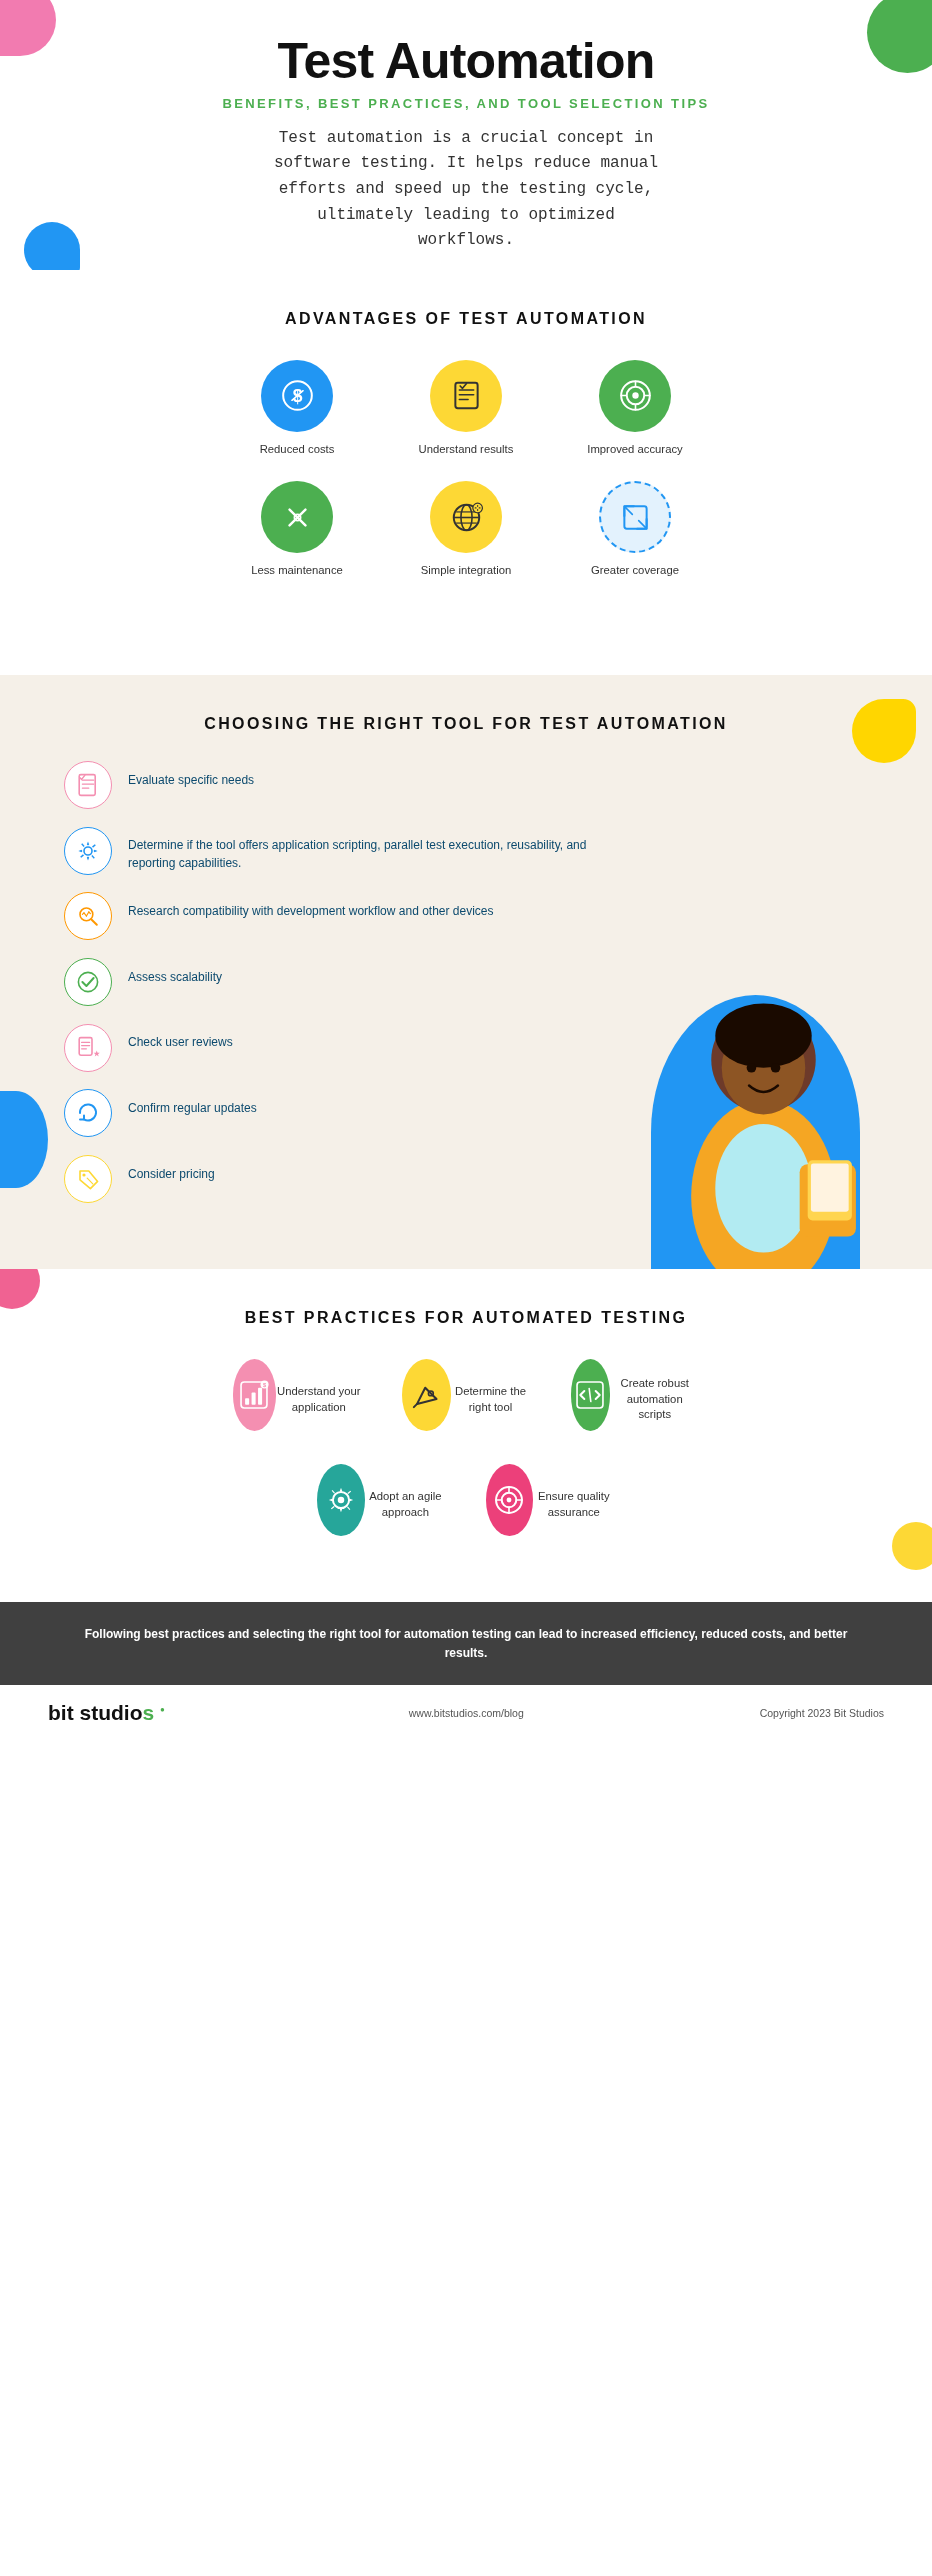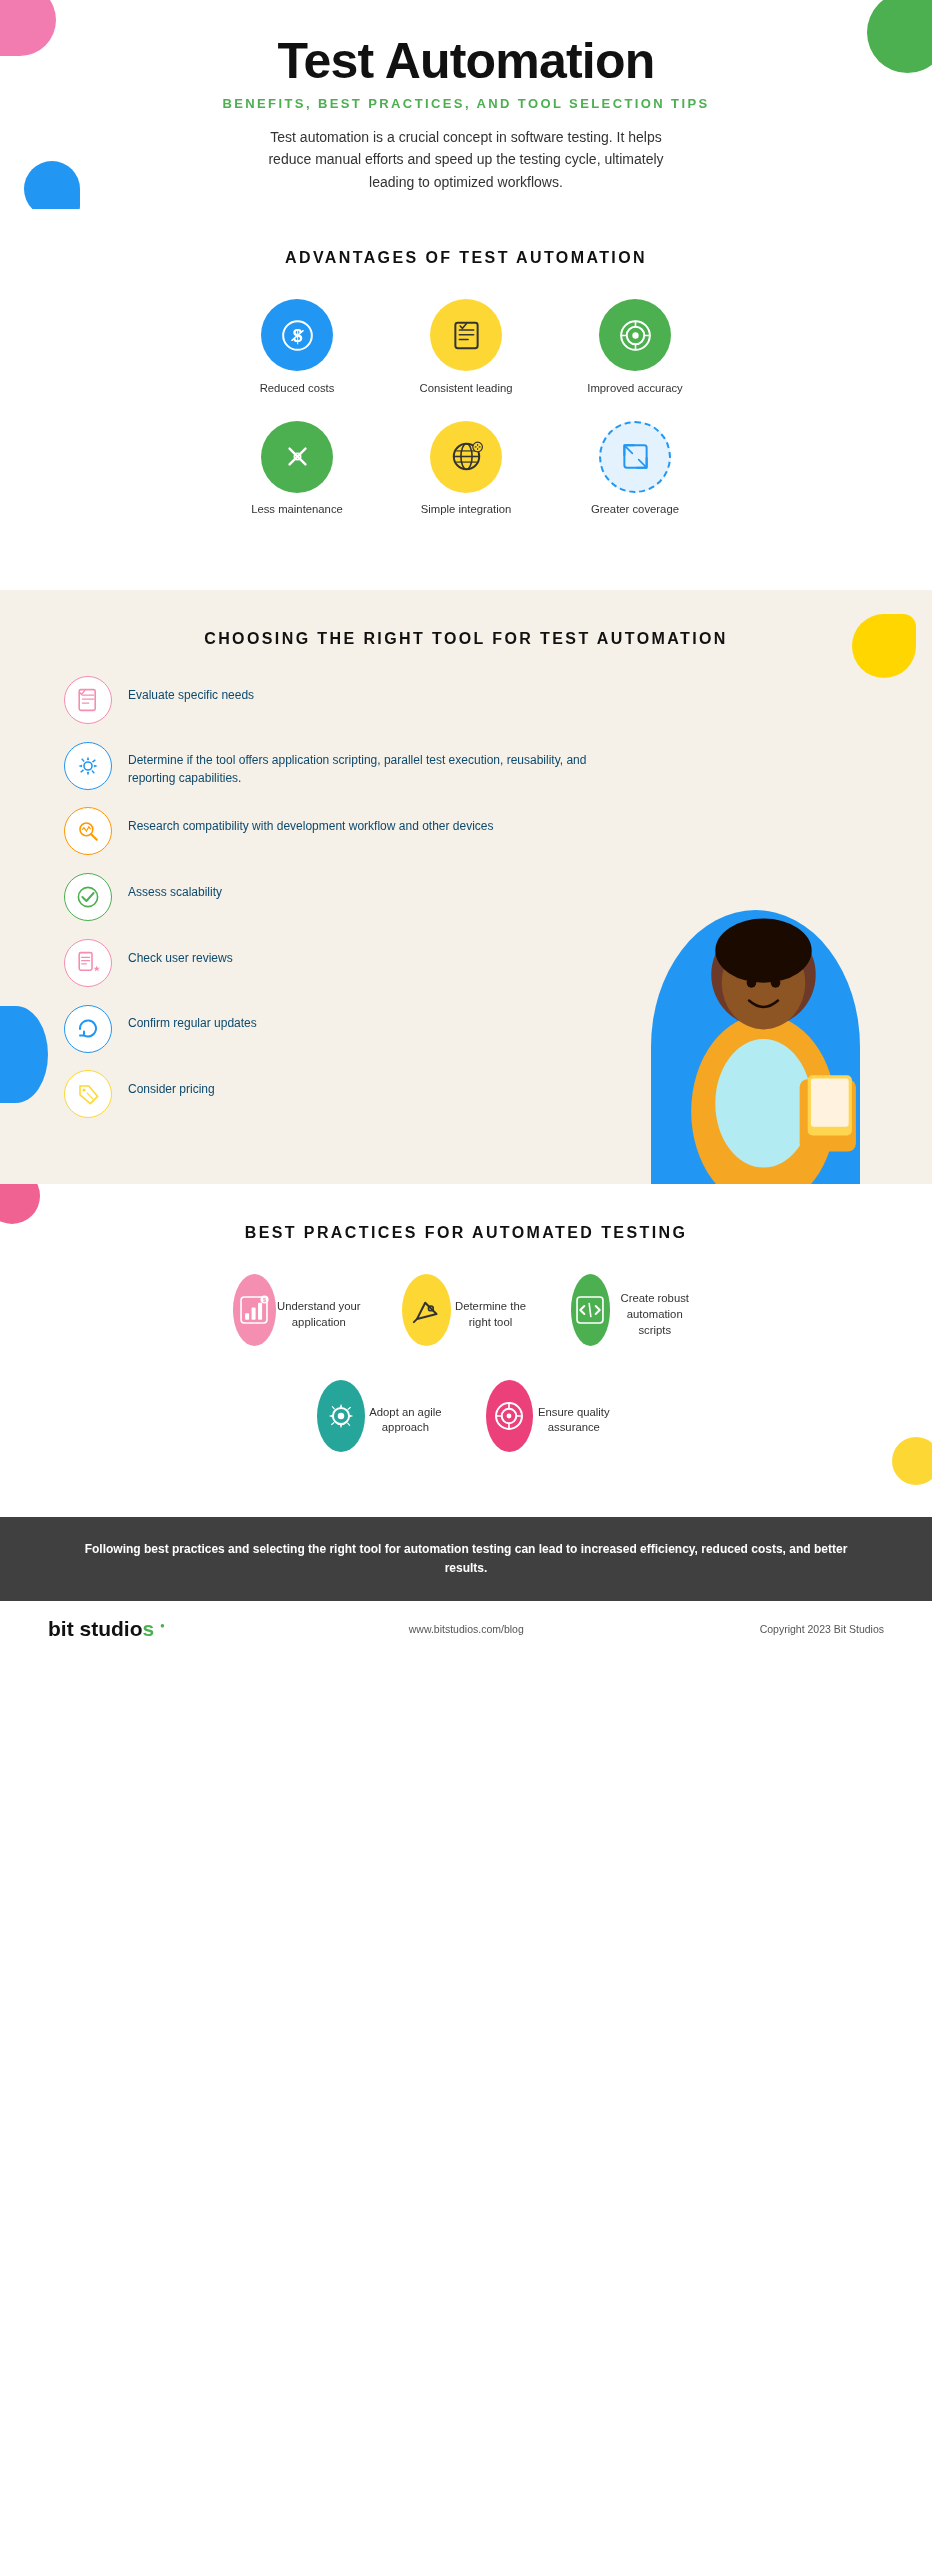--- a/index.html
+++ b/index.html
@@ -40,37 +40,38 @@
     }
     .header .subtitle {
       color: #4caf50;
       font-size: 13px;
       font-weight: 700;
       letter-spacing: 2.4px;
       margin: 6.4px 0 14.5px;
       text-transform: uppercase;
     }
     .header .description {
-      font-size: 14px;
+      font-size: 16px;
       color: #333;
       max-width: 403px;
       margin: 0 auto;
       line-height: 1.6;
+      font-family: Liberation Mono, monospace;
     }
     .header-blob-blue {
       position: absolute; bottom: -8px; left: 24px;
       width: 56px; height: 56px;
       background: #2196f3;
       border-radius: 50% 50% 20% 50%;
     }
 
     
     .section-advantages {
       background: #fff;
-      padding: 40px 48px 48px;
+      padding: 40px 48px 72px;
       text-align: center;
     }
     .section-title {
       font-size: 16px;
       font-weight: 800;
       letter-spacing: 2.4px;
       text-transform: uppercase;
       color: #111;
       margin-bottom: 32px;
     }
@@ -318,21 +319,21 @@
     <div class="advantage-item">
       <div class="advantage-icon-circle yellow-bg">
         <svg width="35" height="35" viewBox="0 0 44 44">
           <rect x="8" y="6" width="28" height="32" rx="3" fill="none" stroke="#333" stroke-width="2.5"></rect>
           <line x1="13" y1="15" x2="31" y2="15" stroke="#333" stroke-width="2" stroke-linecap="round"></line>
           <line x1="13" y1="21" x2="31" y2="21" stroke="#333" stroke-width="2" stroke-linecap="round"></line>
           <line x1="13" y1="27" x2="24" y2="27" stroke="#333" stroke-width="2" stroke-linecap="round"></line>
           <polyline points="14,10 17,13 22,7" fill="none" stroke="#333" stroke-width="2" stroke-linecap="round" stroke-linejoin="round"></polyline>
         </svg>
       </div>
-      <span class="label">Consistent leading</span>
+      <span class="label">Understand results</span>
     </div>
 
     <div class="advantage-item">
       <div class="advantage-icon-circle green-bg">
         <svg width="35" height="35" viewBox="0 0 44 44">
           <circle cx="22" cy="22" r="18" fill="none" stroke="#fff" stroke-width="2.5"></circle>
           <circle cx="22" cy="22" r="11" fill="none" stroke="#fff" stroke-width="2.5"></circle>
           <circle cx="22" cy="22" r="4" fill="#fff"></circle>
           <line x1="22" y1="4" x2="22" y2="10" stroke="#fff" stroke-width="2" stroke-linecap="round"></line>
           <line x1="22" y1="34" x2="22" y2="40" stroke="#fff" stroke-width="2" stroke-linecap="round"></line>

